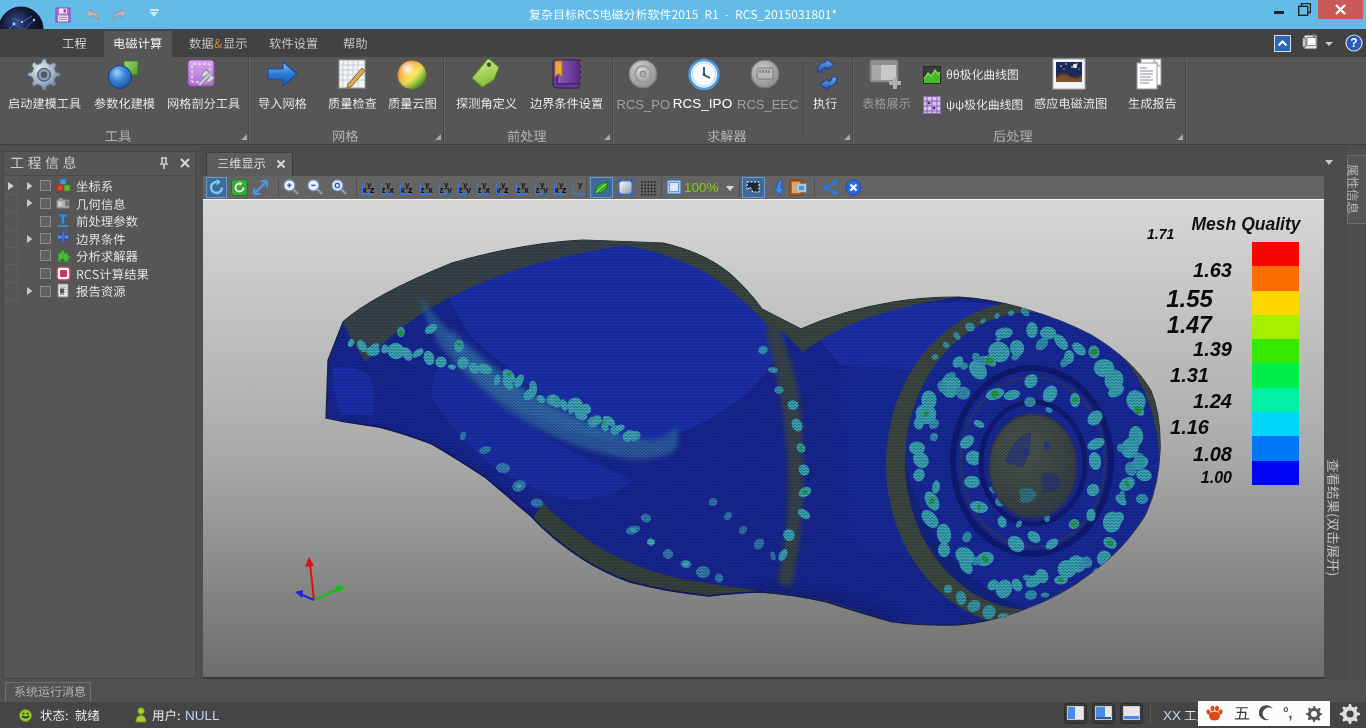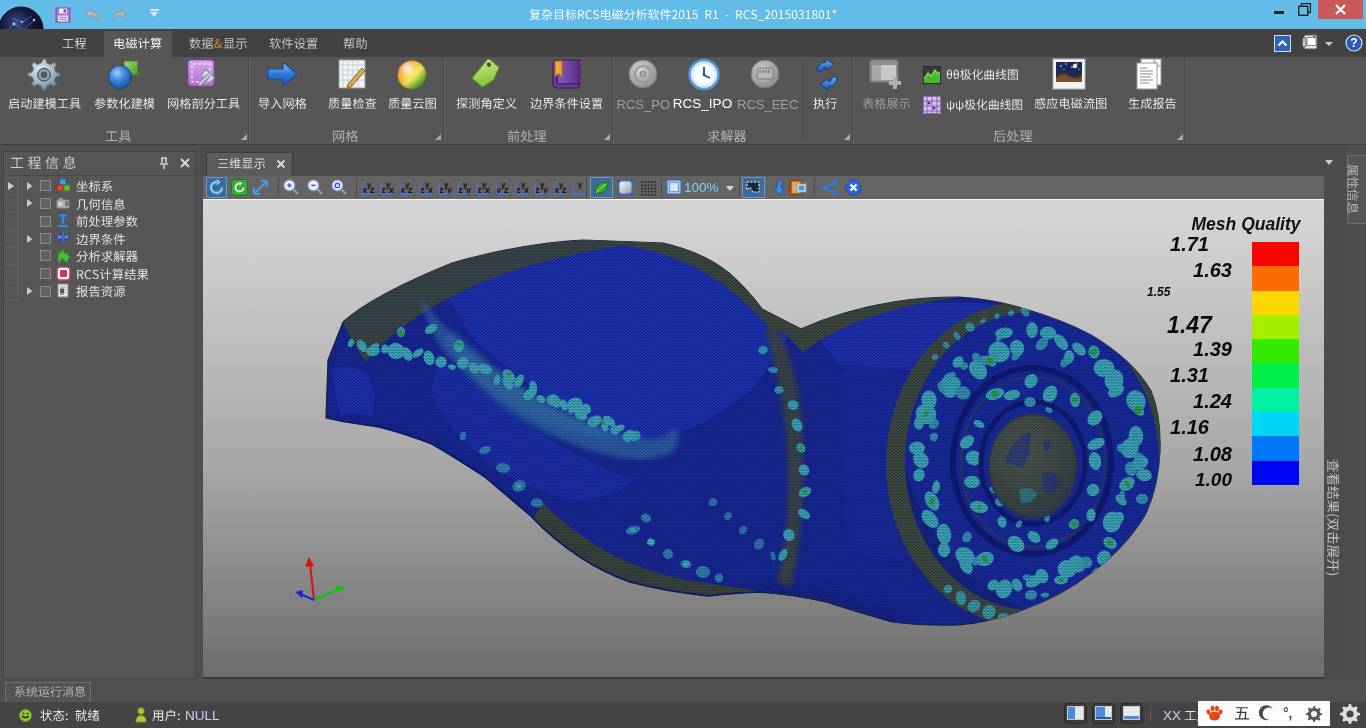--- a/index.html
+++ b/index.html
@@ -987,21 +987,21 @@
       <circle cx="14.8" cy="2.0" r="1" fill="#2a2a2a"></circle>
       <circle cx="14.8" cy="5.2" r="1" fill="#2a2a2a"></circle>
       <circle cx="14.8" cy="8.4" r="1" fill="#2a2a2a"></circle>
       <circle cx="14.8" cy="11.600000000000001" r="1" fill="#2a2a2a"></circle>
       <circle cx="14.8" cy="14.8" r="1" fill="#2a2a2a"></circle>
     </svg>
     <svg class="abs" style="left:666px;top:179px" width="17" height="17">
 <rect x="1" y="1" width="14" height="14" fill="#aac8e8" stroke="#3a6ab8"></rect>
       <rect x="3.5" y="3.5" width="9" height="9" fill="#d8e8f4" stroke="#6a9ad0"></rect>
     </svg>
-    <div class="abs" style="left:684px;top:180px;font-size:13.5px;color:#7dd3fc">100%</div>
+    <div class="abs" style="left:684px;top:180px;font-size:13.5px;color:#84cc16">100%</div>
     <div class="abs" style="left:726px;top:186px;width:0;height:0;border-left:4.5px solid transparent;border-right:4.5px solid transparent;border-top:5px solid #d8d8d8"></div>
     <div class="abs" style="left:742px;top:177px;width:23px;height:21px;background:#3d6a99;border:1px solid #6a9ac8"></div>
     <svg class="abs" style="left:745px;top:179px" width="17" height="17">
 <path d="M2 3 L14 3 L14 13 L8 13 L5 8 L2 11 Z" fill="#1a2a3a" stroke="#fff" stroke-width="1" stroke-dasharray="2 1.5"></path>
     </svg>
     <svg class="abs" style="left:771px;top:179px" width="15" height="17">
 <path d="M10 1 Q5 3 6 9 L3 9 L8.5 16 L13 9 L10 9 Q9.5 4 12 2 Z" fill="#3a8ae8" stroke="#1a5ab8"></path>
     </svg>
     <svg class="abs" style="left:789px;top:178px" width="19" height="19">
 <rect x="1" y="2" width="12" height="15" rx="1" fill="#b8641a" stroke="#7a3a0a"></rect>
@@ -1312,30 +1312,30 @@
       <div style="width:47px;height:24.3px;background:#fb6d00"></div>
       <div style="width:47px;height:24.3px;background:#fcd800"></div>
       <div style="width:47px;height:24.3px;background:#a6ee00"></div>
       <div style="width:47px;height:24.3px;background:#35e900"></div>
       <div style="width:47px;height:24.3px;background:#00ee47"></div>
       <div style="width:47px;height:24.3px;background:#00f0a4"></div>
       <div style="width:47px;height:24.3px;background:#00d6f6"></div>
       <div style="width:47px;height:24.3px;background:#0076f8"></div>
       <div style="width:47px;height:24.3px;background:#0004f2"></div>
     </div>
-    <div class="abs" style="left:1147px;top:233.0px;width:85px;text-align:center;font-size:20px;font-weight:bold;font-style:italic;color:#0a0a0a">1.71</div>
+    <div class="abs" style="left:1147px;top:226px;width:85px;text-align:left;font-size:14px;font-weight:bold;font-style:italic;color:#0a0a0a">1.71</div>
     <div class="abs" style="left:1147px;top:259.2px;width:85px;text-align:right;font-size:20px;font-weight:bold;font-style:italic;color:#0a0a0a">1.63</div>
-    <div class="abs" style="left:1147px;top:285.4px;width:85px;text-align:left;font-size:12px;font-weight:bold;font-style:italic;color:#0a0a0a">1.55</div>
+    <div class="abs" style="left:1147px;top:285.4px;width:85px;text-align:center;font-size:24px;font-weight:bold;font-style:italic;color:#0a0a0a">1.55</div>
     <div class="abs" style="left:1147px;top:311.6px;width:85px;text-align:center;font-size:23px;font-weight:bold;font-style:italic;color:#0a0a0a">1.47</div>
     <div class="abs" style="left:1147px;top:337.8px;width:85px;text-align:right;font-size:20px;font-weight:bold;font-style:italic;color:#0a0a0a">1.39</div>
     <div class="abs" style="left:1147px;top:364.0px;width:85px;text-align:center;font-size:20px;font-weight:bold;font-style:italic;color:#0a0a0a">1.31</div>
     <div class="abs" style="left:1147px;top:390.2px;width:85px;text-align:right;font-size:20px;font-weight:bold;font-style:italic;color:#0a0a0a">1.24</div>
     <div class="abs" style="left:1147px;top:416.4px;width:85px;text-align:center;font-size:20px;font-weight:bold;font-style:italic;color:#0a0a0a">1.16</div>
     <div class="abs" style="left:1147px;top:442.6px;width:85px;text-align:right;font-size:20px;font-weight:bold;font-style:italic;color:#0a0a0a">1.08</div>
-    <div class="abs" style="left:1147px;top:468.8px;width:85px;text-align:right;font-size:19px;font-weight:bold;font-style:italic;color:#0a0a0a">1.00</div>
+    <div class="abs" style="left:1147px;top:468.8px;width:85px;text-align:right;font-size:16px;font-weight:bold;font-style:italic;color:#0a0a0a">1.00</div>
     <div class="abs" style="left:1324px;top:176px;width:23px;height:503px;background:#4c4c4c"></div>
     <svg class="tx" style="left:1343.0px;top:458.0px;transform:rotate(90deg);transform-origin:0 0" width="119" height="20">
       <g fill="#c4c4c4" transform="translate(1 15) scale(0.1350 -0.1350)">
         <use href="#g67e5" x="0"></use>
         <use href="#g770b" x="100"></use>
         <use href="#g7ed3" x="200"></use>
         <use href="#g679c" x="300"></use>
         <use href="#g28" x="400"></use>
         <use href="#g53cc" x="434"></use>
         <use href="#g51fb" x="534"></use>

